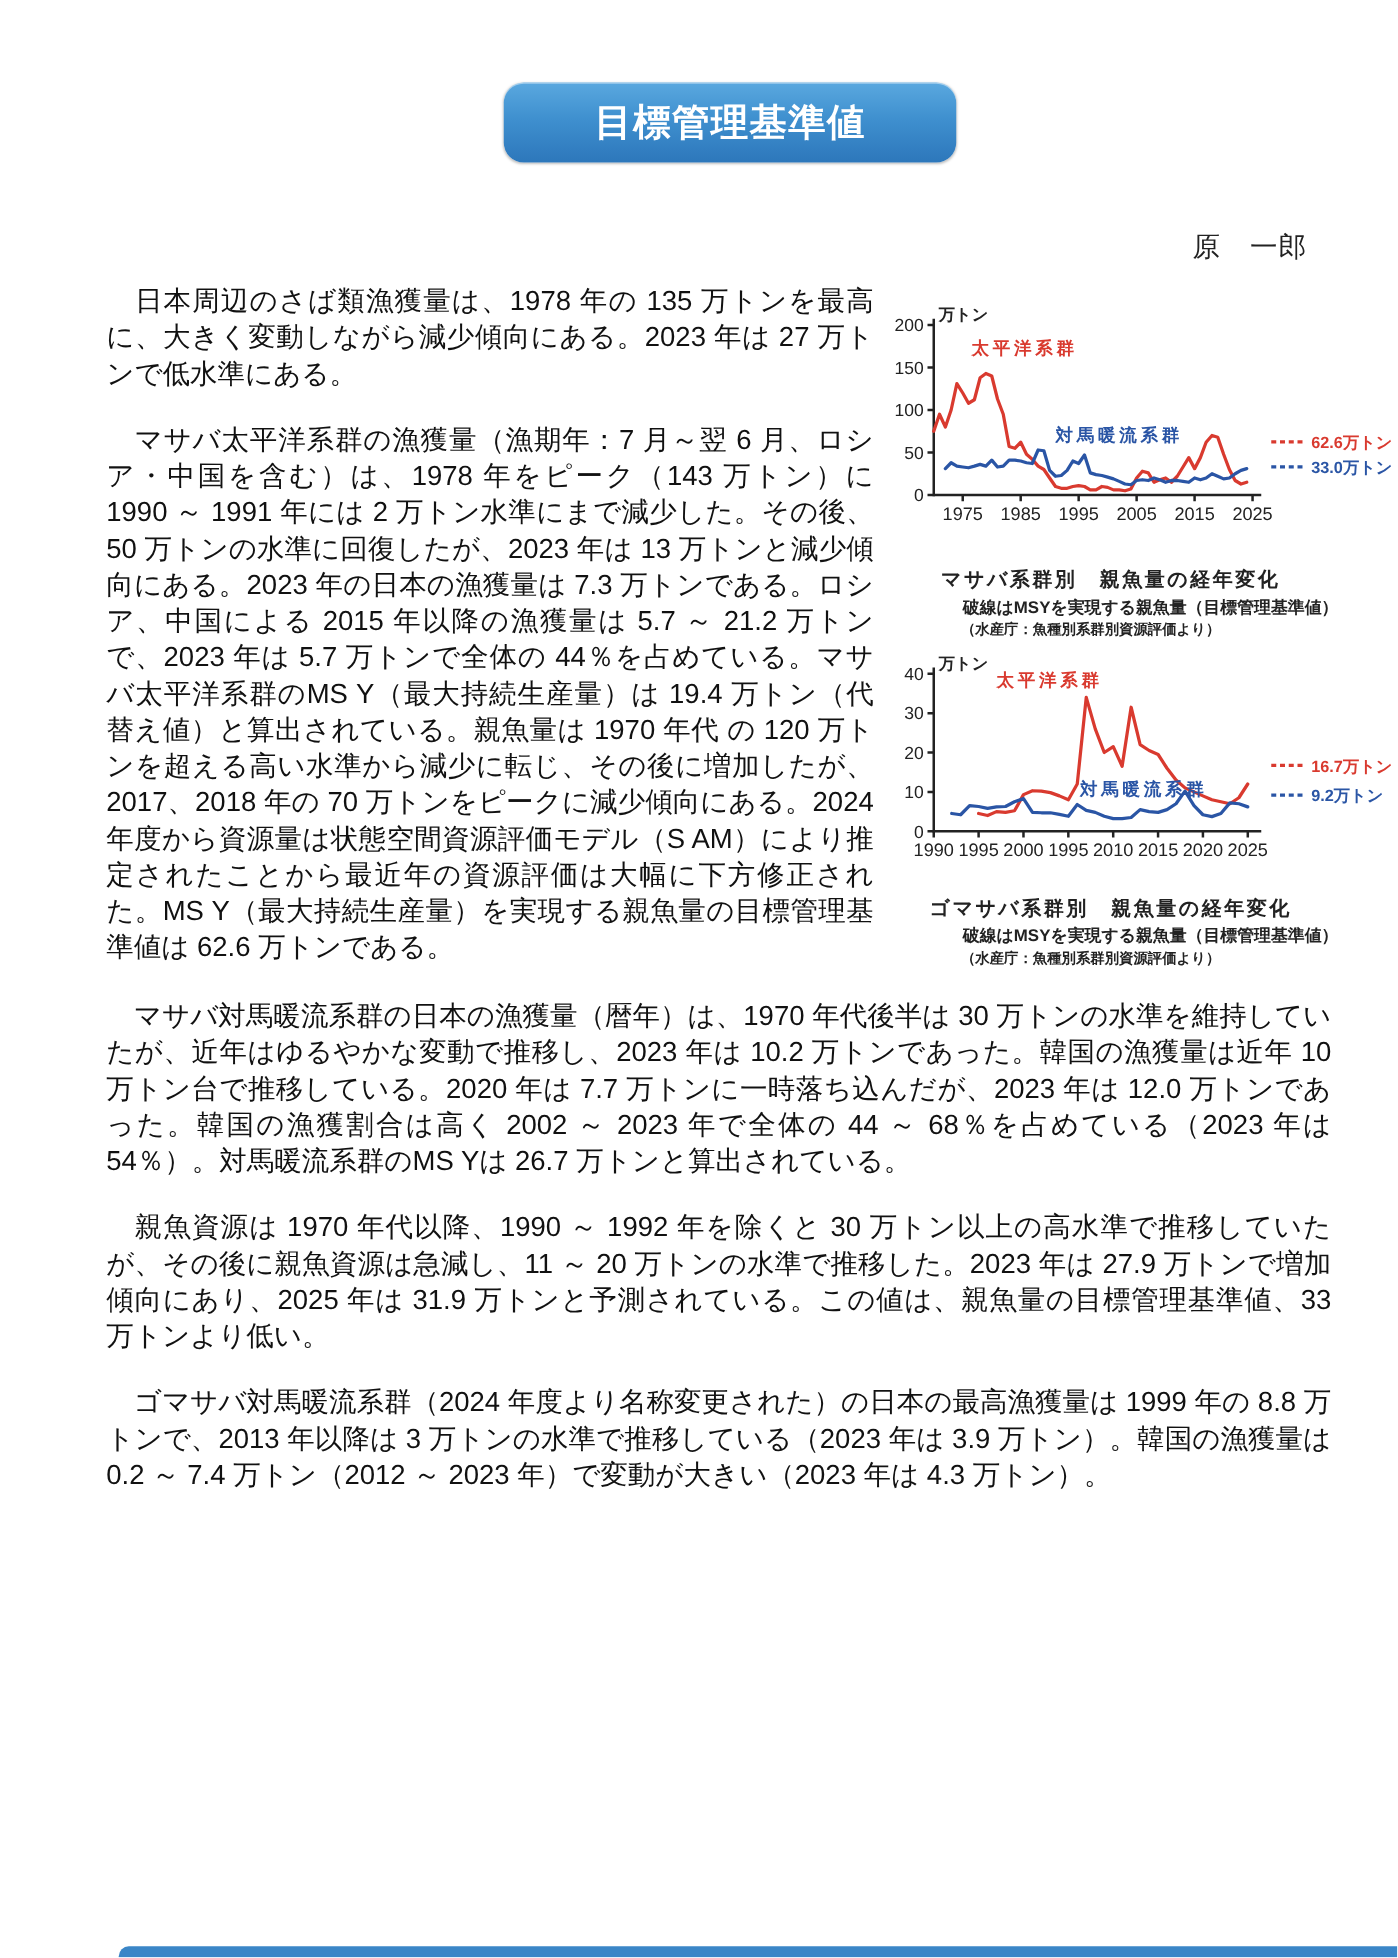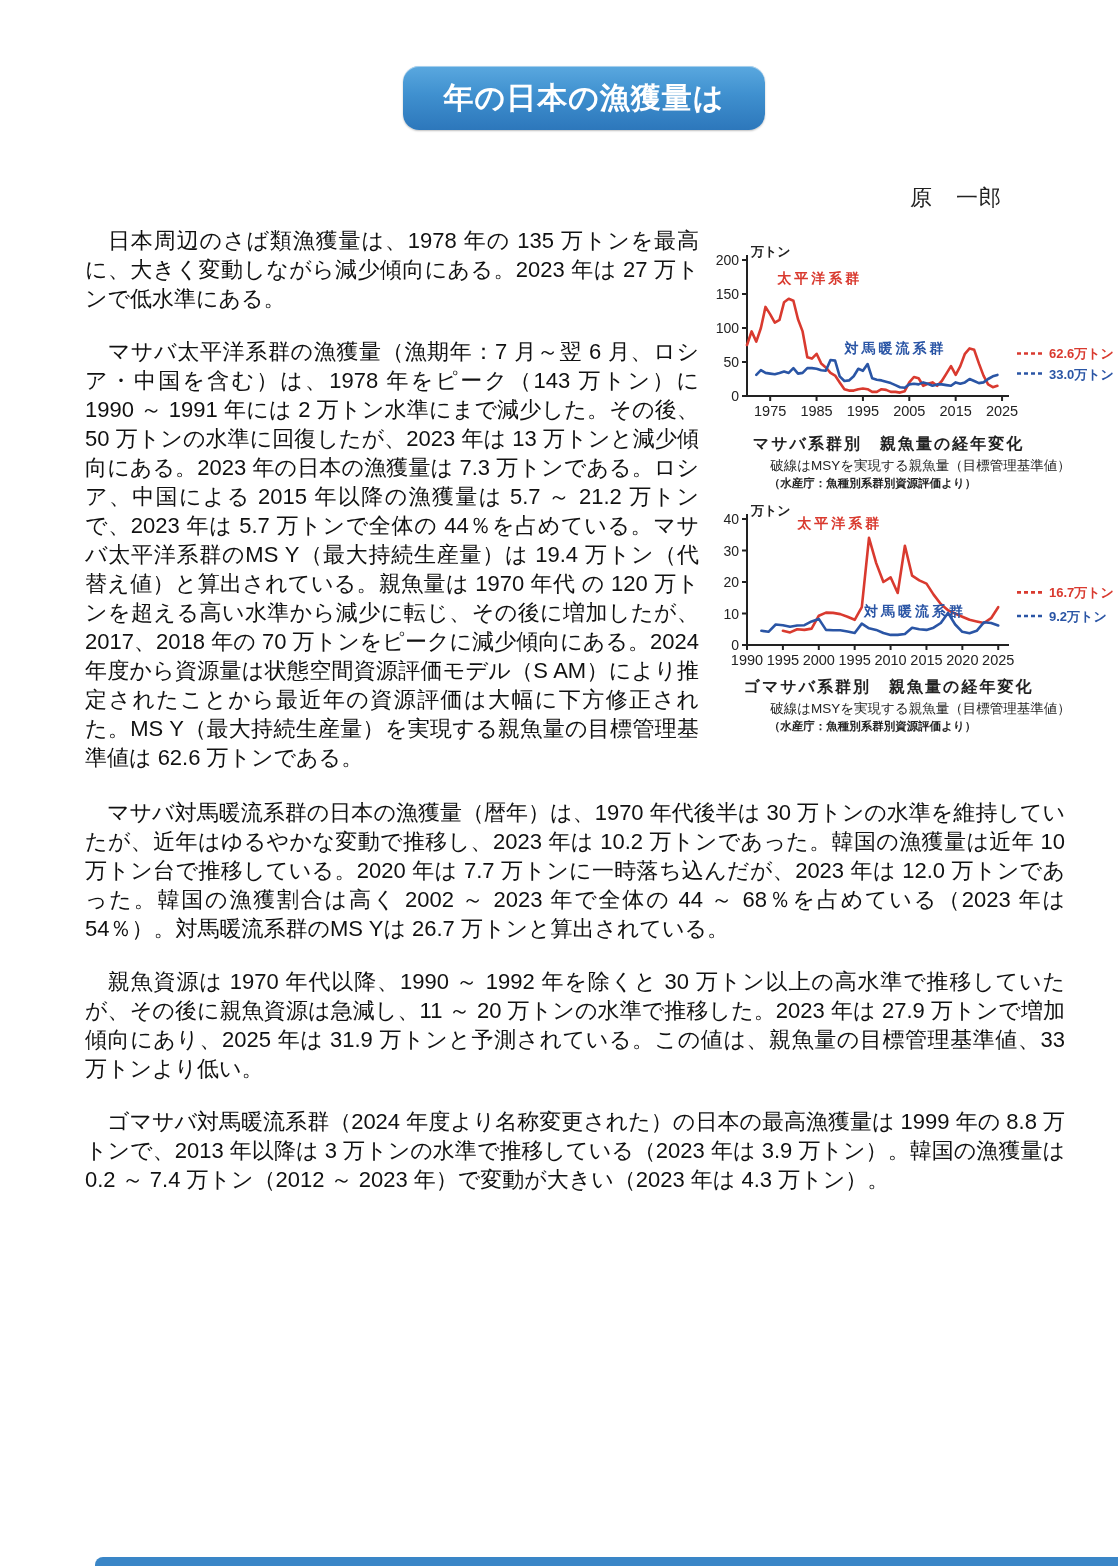--- a/index.html
+++ b/index.html
@@ -6,44 +6,44 @@
   .page{position:relative;width:1118px;height:1566px;background:#ffffff;overflow:hidden;
         font-family:"Liberation Sans","DejaVu Sans",sans-serif;color:#111;}
   .banner{margin:66px 0 0 403px;width:362px;height:64px;border-radius:16px;
           background:linear-gradient(180deg,#5aa8df 0%,#3f90cf 45%,#2d77bb 100%);
           box-shadow:inset 0 1px 0 rgba(255,255,255,.45), 0 1px 2px rgba(0,0,0,.25);
           display:flex;align-items:center;justify-content:center;}
   .banner span{color:#fff;font-size:30px;font-weight:bold;letter-spacing:1px;}
   .author{margin-top:54px;text-align:right;font-family:"Liberation Serif","DejaVu Serif",serif;
           font-size:22px;line-height:28px;letter-spacing:1px;color:#222;}
   .author .aff{padding-right:54px;}
-  .author .nm{padding-right:116px;}
+  .author .nm{padding-right:72px;}
   .twocol{display:flex;margin:14px 0 0 85px;align-items:flex-start;}
   .leftcol{width:614px;}
   .rightcol{width:419px;padding-top:18px;}
   p.body{font-size:22px;line-height:29px;text-align:justify;margin:0 0 24px 0;
          text-justify:inter-ideograph;}
   .fullwidth{margin:2px 53px 18px 85px;}
   figure{margin:0;}
   figure.second{margin-top:14px;}
-  figcaption{margin-top:0;color:#222;}
+  figcaption{margin-top:20px;color:#222;}
   .cap1{font-weight:bold;font-size:16px;letter-spacing:2px;text-align:center;margin-right:40px;}
-  .cap2{font-weight:normal;font-size:13.5px;text-align:center;margin-left:24px;margin-top:2px;}
+  .cap2{font-weight:bold;font-size:13.5px;text-align:center;margin-left:24px;margin-top:2px;}
   .cap3{font-weight:bold;font-size:11.5px;text-align:center;margin-right:72px;margin-top:1px;}
   svg.chart{display:block;}
   .footerbar{position:absolute;bottom:0;left:95px;right:0;height:9px;background:#3a86c7;
              border-top-left-radius:8px;}
 </style>
 </head>
 <body>
 
 <div class="page">
 
   <div class="banner">
-    <span>年の日本の漁獲量は</span>
+    <span>目標管理基準値</span>
   </div>
 
   <div class="author">
     <div class="nm">原　一郎</div>
   </div>
 
   <div class="twocol">
     <div class="leftcol">
       <p class="body">　日本周辺のさば類漁獲量は、1978 年の 135 万トンを最高に、大きく変動しながら減少傾向にある。2023 年は 27 万トンで低水準にある。</p>
       <p class="body">　マサバ太平洋系群の漁獲量（漁期年：7 月～翌 6 月、ロシア・中国を含む）は、1978 年をピーク（143 万トン）に 1990 ～ 1991 年には 2 万トン水準にまで減少した。その後、50 万トンの水準に回復したが、2023 年は 13 万トンと減少傾向にある。2023 年の日本の漁獲量は 7.3 万トンである。ロシア、中国による 2015 年以降の漁獲量は 5.7 ～ 21.2 万トンで、2023 年は 5.7 万トンで全体の 44％を占めている。マサバ太平洋系群のMS Y（最大持続生産量）は 19.4 万トン（代替え値）と算出されている。親魚量は 1970 年代 の 120 万トンを超える高い水準から減少に転じ、その後に増加したが、2017、2018 年の 70 万トンをピークに減少傾向にある。2024 年度から資源量は状態空間資源評価モデル（S AM）により推定されたことから最近年の資源評価は大幅に下方修正された。MS Y（最大持続生産量）を実現する親魚量の目標管理基準値は 62.6 万トンである。</p>

